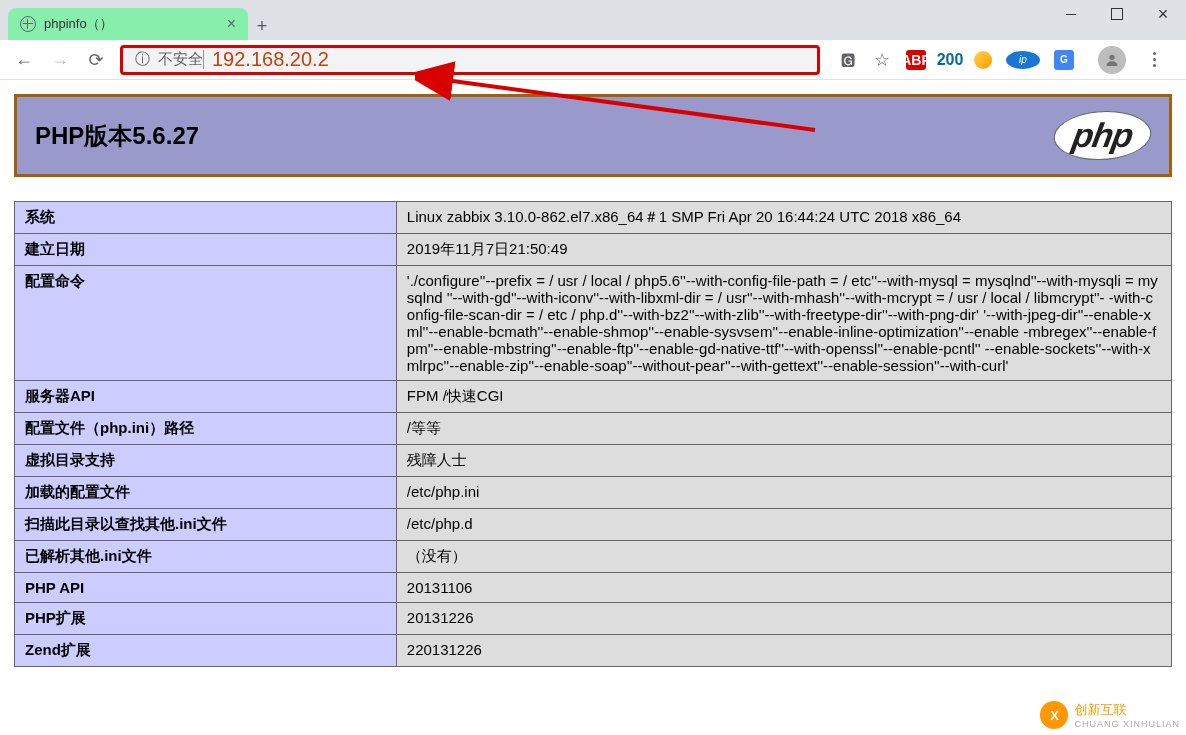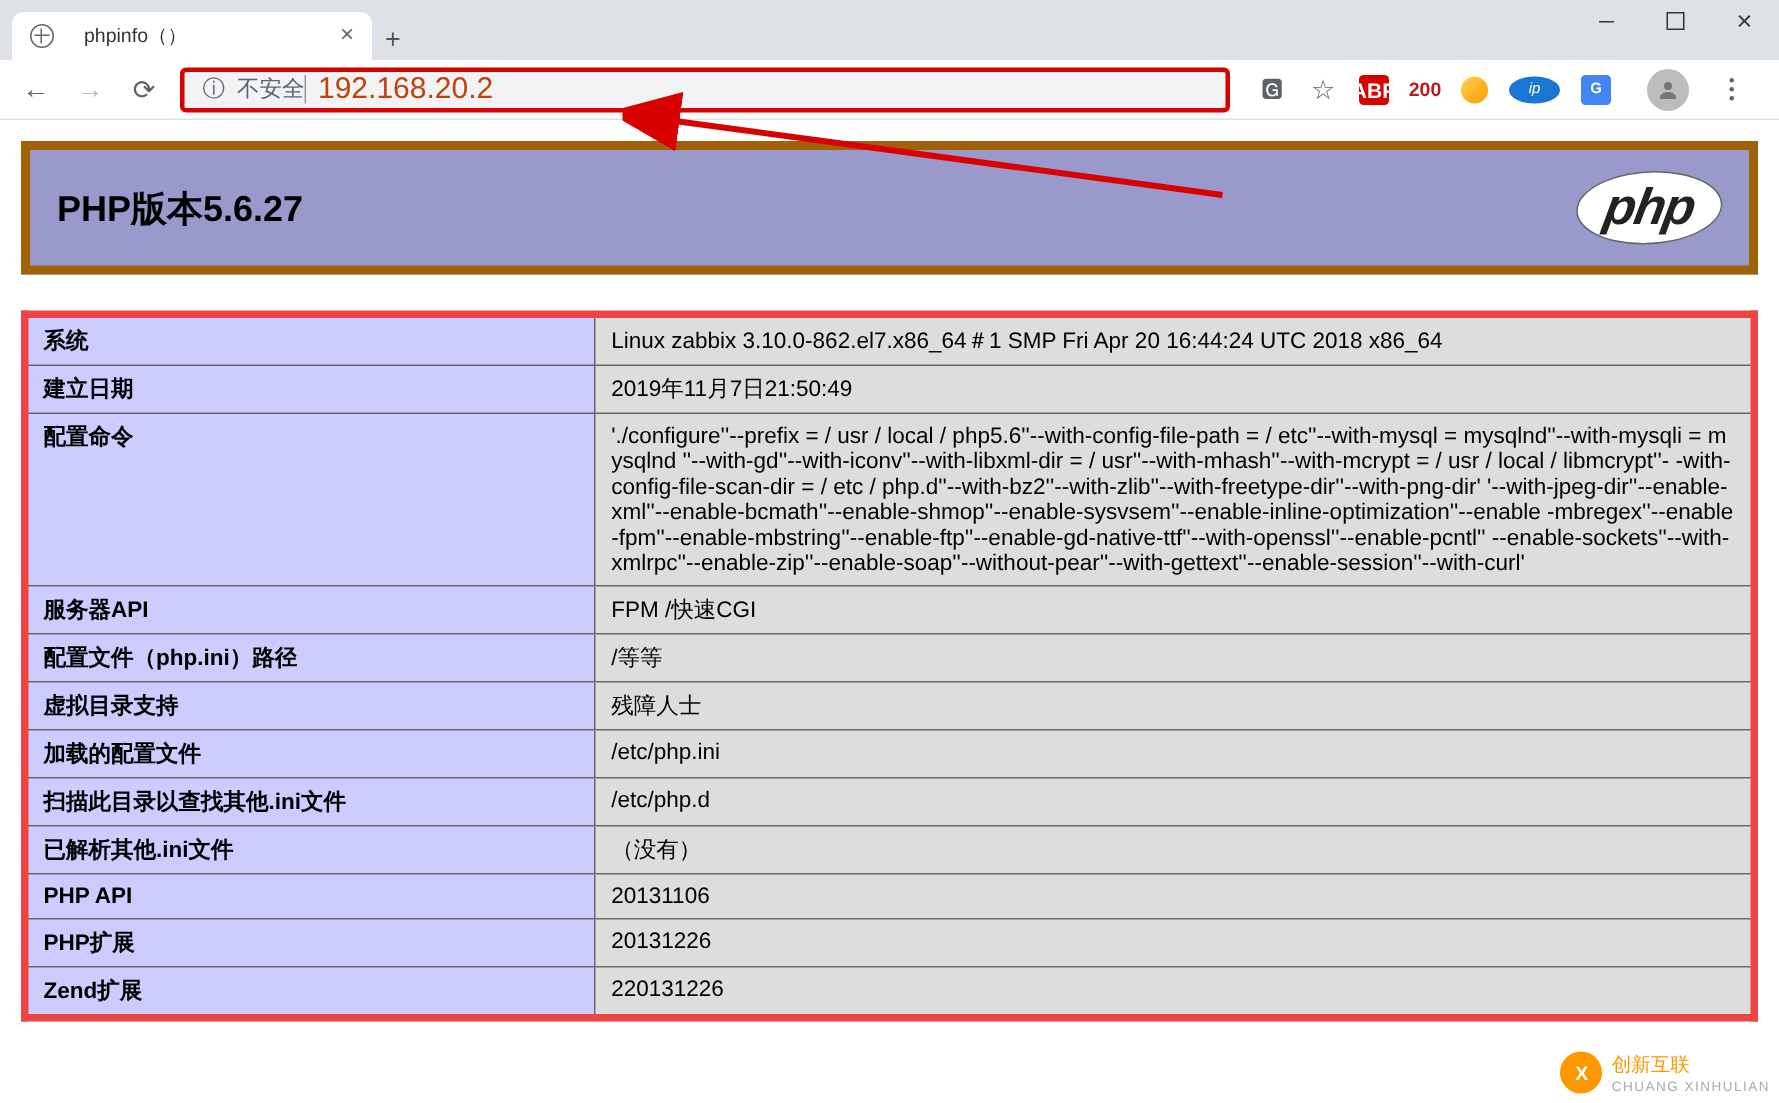--- a/index.html
+++ b/index.html
@@ -7,59 +7,59 @@
 
 
 .window-controls { position: absolute; top: 0; right: 0; height: 28px; display: flex; }
 .win-btn { width: 46px; height: 28px; display: flex; align-items: center; justify-content: center; color: #333; font-size: 14px; }
 .win-btn.min::before { content: ''; width: 10px; height: 1px; background: #333; }
 .win-btn.max::before { content: ''; width: 10px; height: 10px; border: 1px solid #333; }
 .win-btn.close { font-size: 18px; }
 
 
 .tab-strip { height: 40px; background: #dee1e6; display: flex; align-items: flex-end; padding-left: 8px; padding-top: 8px; }
-.tab { background: #ffffff; height: 32px; display: flex; align-items: center; padding: 0 12px; border-radius: 8px 8px 0 0; min-width: 240px; gap: 20px; font-size: 13px; color: #333; }
+.tab { background: #86efac; height: 32px; display: flex; align-items: center; padding: 0 12px; border-radius: 8px 8px 0 0; min-width: 240px; gap: 8px; font-size: 13px; color: #333; }
 .tab .favicon { width: 16px; height: 16px; border: 1.5px solid #666; border-radius: 50%; position: relative; }
 .tab .favicon::before { content: ''; position: absolute; top: 2px; bottom: 2px; left: 6px; width: 1px; background: #666; }
 .tab .favicon::after { content: ''; position: absolute; left: 2px; right: 2px; top: 6px; height: 1px; background: #666; }
 .tab .tab-close { margin-left: auto; color: #666; font-size: 16px; }
 .new-tab { width: 28px; height: 28px; display: flex; align-items: center; justify-content: center; color: #555; font-size: 18px; }
 
 
 .toolbar { height: 40px; background: #fff; display: flex; align-items: center; padding: 0 8px; gap: 4px; border-bottom: 1px solid #e0e0e0; }
 .nav-btn { width: 32px; height: 32px; display: flex; align-items: center; justify-content: center; color: #5f6368; font-size: 18px; border-radius: 50%; }
 .nav-btn.disabled { color: #bbb; }
 .address-bar { flex: 1; height: 30px; background: #f1f3f4; border-radius: 15px; display: flex; align-items: center; padding: 0 12px; gap: 8px; border: 3px solid #d90000; border-radius: 4px; margin: 0 4px; }
 .info-icon::before { content: 'ⓘ'; color: #5f6368; font-size: 15px; }
 .not-secure { color: #5f6368; font-size: 15px; border-right: 1px solid #999; }
 .url-text { color: #c2410c; font-size: 20px; }
 .ext-icons { display: flex; align-items: center; gap: 14px; padding: 0 10px; }
 .ext-icon { width: 20px; height: 20px; display: flex; align-items: center; justify-content: center; font-size: 11px; }
 .ext-translate { color: #5f6368; font-size: 16px; }
 .ext-star { color: #5f6368; font-size: 18px; }
 .ext-abp { background: #d90000; color: #fff; border-radius: 3px; font-weight: bold; font-size: 14px; padding: 2px 3px; }
-.ext-200 { color: #b91c1c; font-weight: bold; font-size: 13px; }
+.ext-200 { color: #0369a1; font-weight: bold; font-size: 16px; }
 .ext-circle1 { width: 18px; height: 18px; border-radius: 50%; background: linear-gradient(135deg,#ffd54f,#ff9800); }
 .ext-circle2 { width: 34px; height: 18px; border-radius: 50%; background: #1976d2; color: #fff; font-size: 10px; display:flex;align-items:center;justify-content:center;font-style:italic; }
 .ext-gt { background: #4285f4; color: #fff; border-radius: 3px; padding: 2px 3px; font-size: 10px; font-weight: bold; }
 .profile { width: 28px; height: 28px; border-radius: 50%; background: #bdbdbd; color: #fff; display: flex; align-items: center; justify-content: center; margin-left: 10px; }
 .menu-dots { width: 28px; display: flex; flex-direction: column; align-items: center; gap: 3px; }
 .menu-dots span { width: 3px; height: 3px; background: #5f6368; border-radius: 50%; }
 
 
 .arrow-svg { position: absolute; top: 55px; left: 415px; pointer-events: none; }
 
 
 .page { padding: 14px; }
-.php-header { background: #9999cc; border: 6px solid #a16207; padding: 14px 18px; display: flex; align-items: center; justify-content: space-between; margin-bottom: 24px; }
+.php-header { background: #9999cc; border: 3px solid #a16207; padding: 14px 18px; display: flex; align-items: center; justify-content: space-between; margin-bottom: 24px; }
 .php-title { color: #000; font-size: 24px; font-weight: bold; }
 .php-logo { background: #fff; border: 1px solid #666; border-radius: 50% / 50%; padding: 4px 18px; transform: skewX(-10deg); }
 .php-logo-text { color: #222; font-size: 34px; font-weight: 900; font-style: italic; letter-spacing: -1px; }
 
-.info-table { width: 100%; border-collapse: collapse; border: 5px solid #ef4444; }
+.info-table { width: 100%; border-collapse: collapse; border: 1px solid #ef4444; }
 .info-table td { border: 1px solid #666; padding: 6px 10px; font-size: 15px; vertical-align: top; }
 .info-table td.key { background: #ccccff; width: 33%; font-weight: bold; color: #000; }
 .info-table td.val { background: #dddddd; color: #000; word-break: break-all; }
 
 
 .watermark { position: absolute; bottom: 6px; right: 6px; display: flex; align-items: center; gap: 6px; color: #ff9800; font-size: 13px; }
 .watermark .wm-icon { width: 28px; height: 28px; border-radius: 50%; background: #ff9800; color: #fff; display: flex; align-items: center; justify-content: center; font-weight: bold; }
 .watermark .wm-sub { font-size: 9px; color: #aaa; display: block; letter-spacing: 1px; }
 </style>
 </head>

